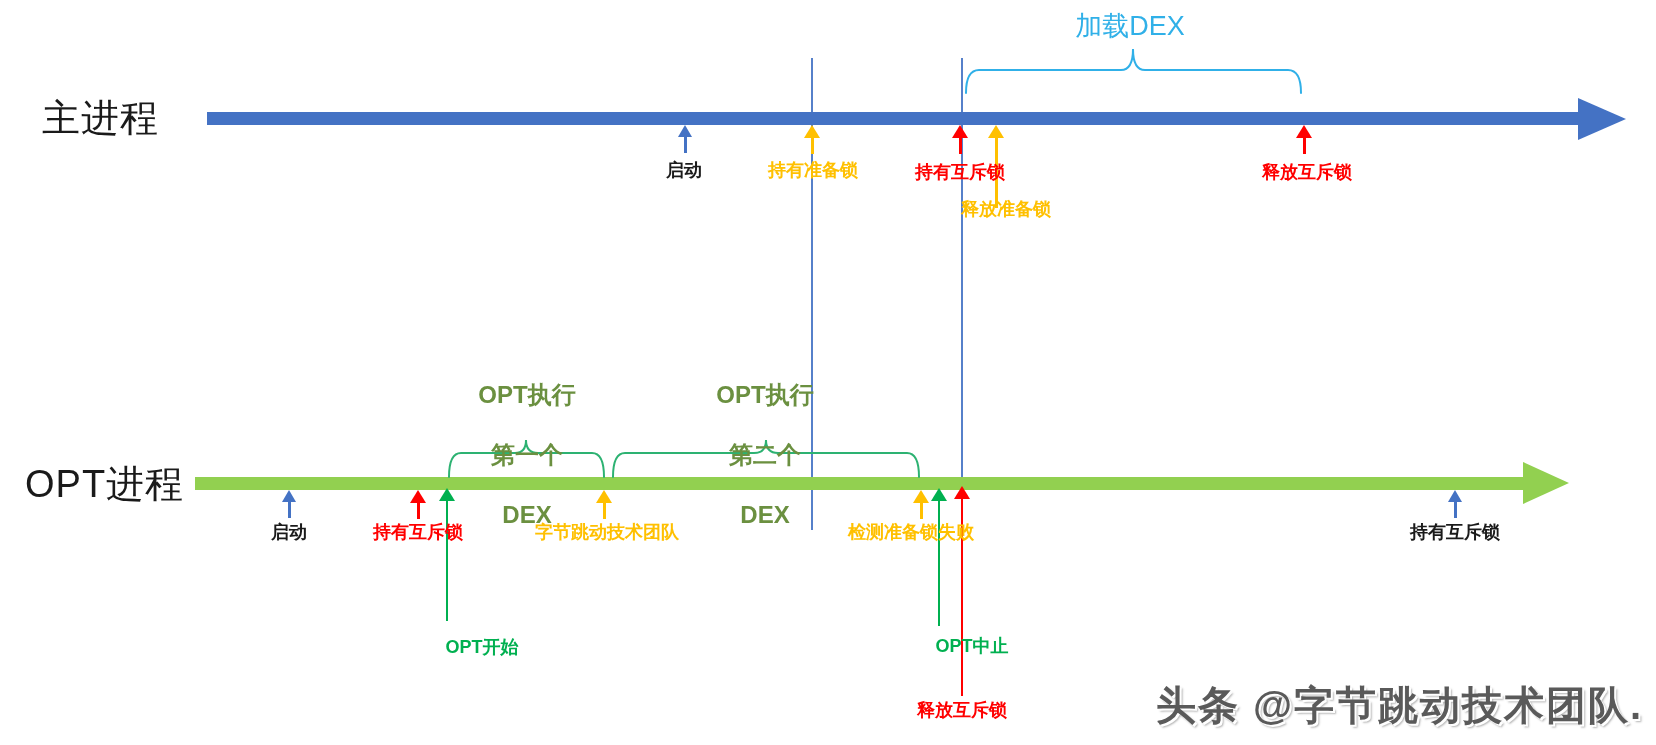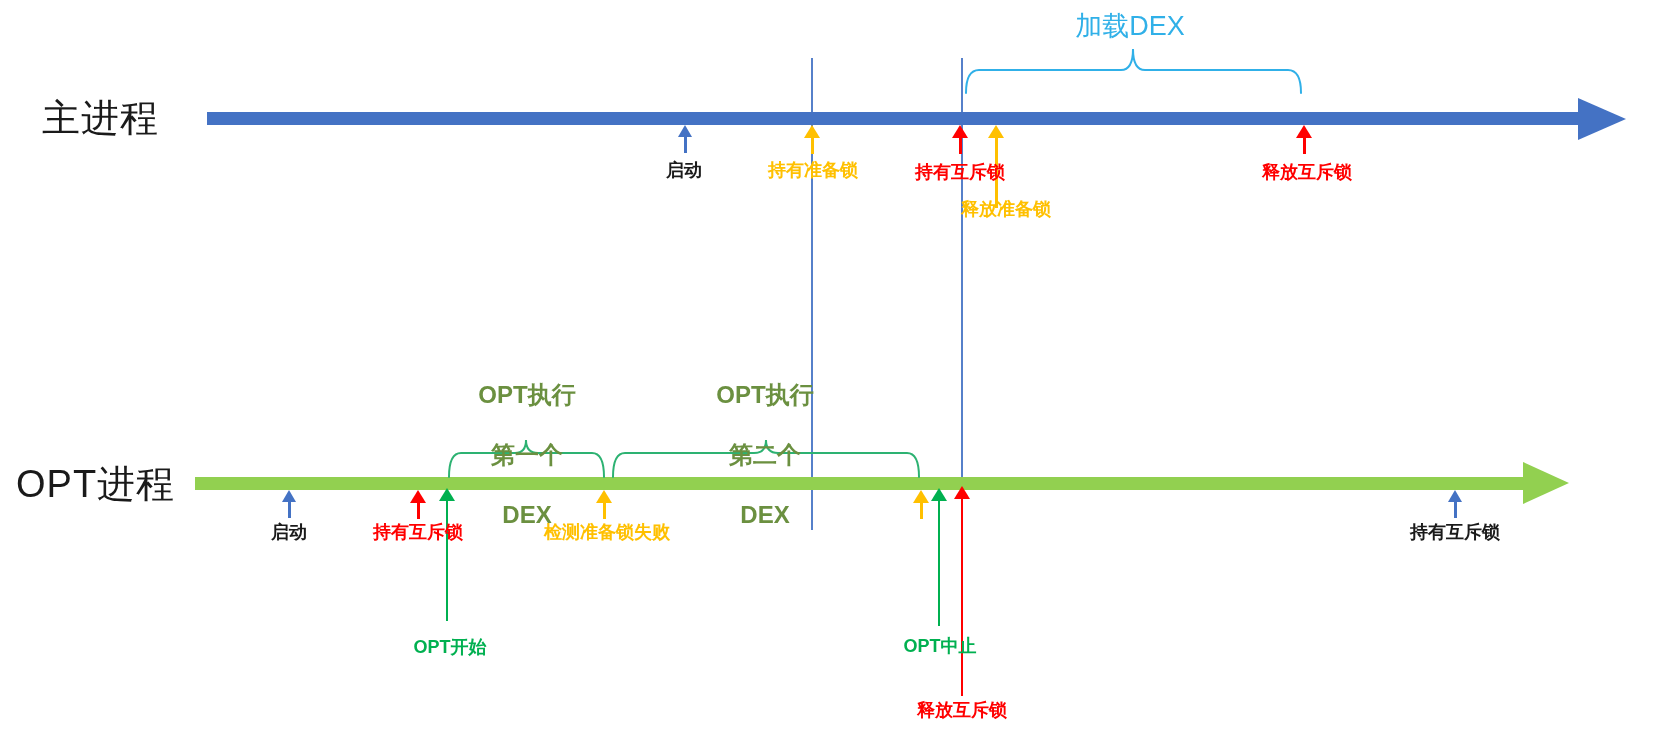--- a/index.html
+++ b/index.html
@@ -21,21 +21,21 @@
   .bar-head-opt{border-top:21px solid transparent;border-bottom:21px solid transparent;border-left:46px solid var(--opt_green);}
   
   .mk{position:absolute;display:flex;flex-direction:column;align-items:center;transform:translateX(-50%);}
   .mk .tri{width:0;height:0;border-left:8px solid transparent;border-right:8px solid transparent;border-bottom:13px solid var(--c);}
   .mk.small .tri{border-left-width:7px;border-right-width:7px;border-bottom-width:12px;}
   .mk .stem{width:3px;background:var(--c);}
   
   .lbl{position:absolute;transform:translateX(-50%);white-space:nowrap;font-size:18px;font-weight:700;line-height:1.1;}
   .lbl.c-yellow{color:var(--yellow);}
   .lbl.c-red{color:var(--red);}
-  .lbl.c-green{color:var(--green);}
+  .lbl.c-green{color:var(--green);margin-left:32px;}
   .lbl.c-black{color:var(--ink);font-weight:600;}
   .lbl.c-lightblue{color:var(--light_blue);font-weight:400;}
   
   .vline{position:absolute;width:2px;background:var(--main_blue);opacity:.9;}
   
   .brace-label{
     position:absolute;transform:translateX(-50%);text-align:center;
     font-size:24px;line-height:30px;font-weight:600;color:var(--olive);white-space:pre-line;
   }
   .brace-svg{position:absolute;overflow:visible;}
@@ -86,21 +86,21 @@
       <i class="tri"></i>
       <i class="stem" style="height:16px;"></i>
     </div>
 
   <div class="lbl c-black" style="left:684px;top:161px;">启动</div>
   <div class="lbl c-yellow" style="left:813px;top:161px;">持有准备锁</div>
   <div class="lbl c-red" style="left:960px;top:163px;">持有互斥锁</div>
   <div class="lbl c-yellow" style="left:998px;top:200px;margin-left:8px;">释放准备锁</div>
   <div class="lbl c-red" style="left:1307px;top:163px;">释放互斥锁</div>
 
-  <div class="proc-label" style="left:16px;top:459px;">OPT进程</div>
+  <div class="proc-label" style="left:25px;top:459px;">OPT进程</div>
   <div class="bar bar-opt" style="left:195px;top:477px;width:1330px;"></div>
   <div class="bar-head bar-head-opt" style="left:1523px;top:462px;"></div>
 
   <svg class="brace-svg brace-green" style="left:448px;top:440px;" width="157" height="38" viewBox="0 0 157 38">
     <path d="M1 37 Q1 13 13 13 L67 13 Q78 13 78 0 Q78 13 90 13 L144 13 Q156 13 156 37"></path>
   </svg>
   <svg class="brace-svg brace-green" style="left:612px;top:440px;" width="308" height="38" viewBox="0 0 308 38">
     <path d="M1 37 Q1 13 13 13 L142 13 Q154 13 154 0 Q154 13 166 13 L295 13 Q307 13 307 37"></path>
   </svg>
 
@@ -144,19 +144,21 @@
       <i class="stem" style="height:197px;width:2px;"></i>
     </div>
   <div class="mk small" style="left:1455px;top:490px;--c:var(--main_blue);">
       <i class="tri"></i>
       <i class="stem" style="height:16px;"></i>
     </div>
 
   <div class="lbl c-black" style="left:289px;top:523px;">启动</div>
   <div class="lbl c-red" style="left:418px;top:523px;">持有互斥锁</div>
   <div class="lbl c-green" style="left:450px;top:638px;">OPT开始</div>
-  <div class="lbl c-yellow" style="left:607px;top:523px;">检测准备锁失败</div>
+  <div class="lbl c-yellow" style="left:607px;top:523px;">字节跳动技术团队</div>
+  <div class="lbl c-yellow" style="left:911px;top:523px;">检测准备锁失败</div>
   <div class="lbl c-green" style="left:940px;top:637px;text-align:right;">OPT中止</div>
   <div class="lbl c-red" style="left:962px;top:701px;">释放互斥锁</div>
   <div class="lbl c-black" style="left:1455px;top:523px;">持有互斥锁</div>
 
+  <div class="watermark" style="left:1156px;top:678px;">头条 @字节跳动技术团队.</div>
 
 </div>
 
 </body></html>

